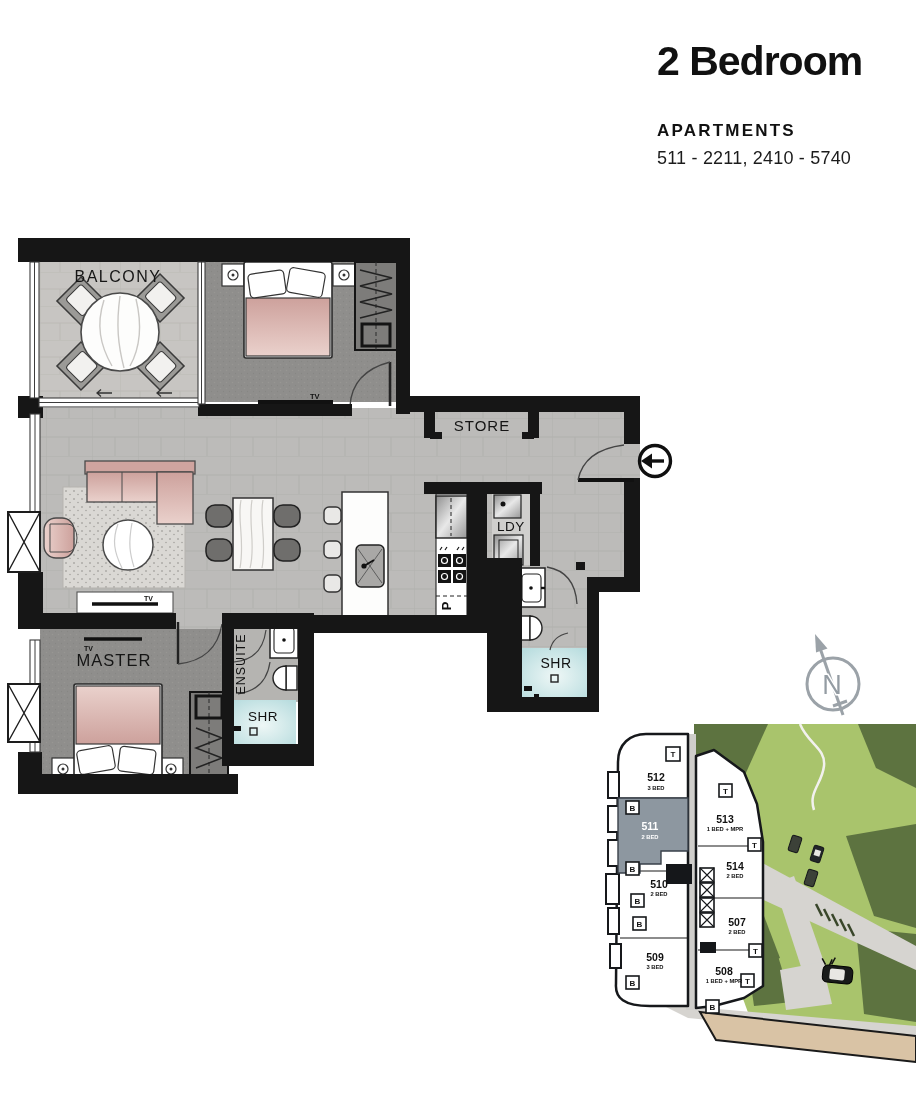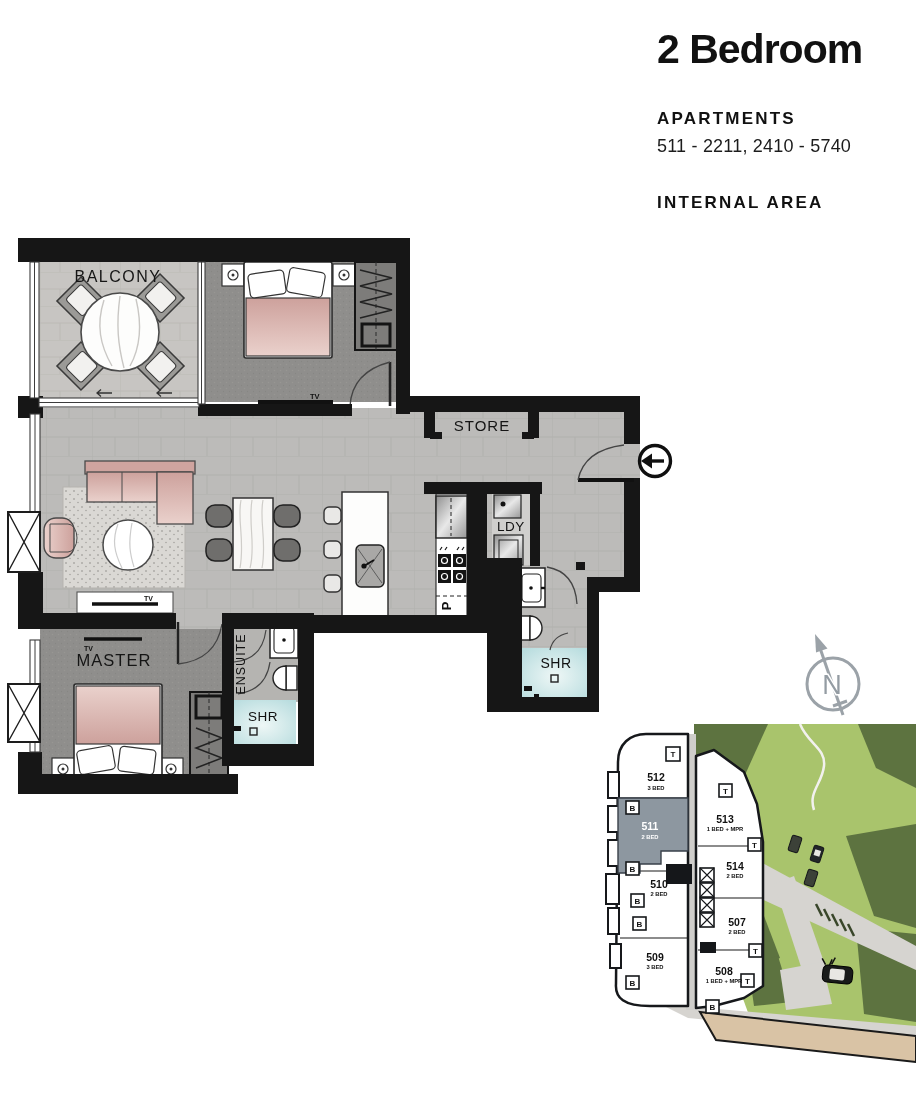--- a/index.html
+++ b/index.html
@@ -1,19 +1,19 @@
 <!DOCTYPE html>
 <html><head>
 <meta charset="utf-8">
 <style>
   html,body{margin:0;padding:0;background:#ffffff;}
   .page{position:relative;width:916px;height:1108px;background:#fff;overflow:hidden;
         font-family:"Liberation Sans", sans-serif;color:#111;}
   .plan-svg{position:absolute;left:0;top:0;}
-  .info{position:absolute;left:657px;top:26px;width:252px;}
+  .info{position:absolute;left:657px;top:38px;width:252px;}
   .info h1{margin:0 0 34px 0;font-size:41px;font-weight:700;letter-spacing:-1px;color:#111;}
   .sec{margin-bottom:27px;}
   .sec .lbl{font-size:17px;font-weight:700;letter-spacing:2.2px;color:#111;margin-bottom:7px;margin-top:36px;}
   .sec .val{font-size:18px;font-weight:400;color:#1c1c1c;letter-spacing:0.2px;}
   text{font-family:"Liberation Sans", sans-serif;}
 </style>
 </head>
 <body>
 
 <div class="page">
@@ -430,19 +430,18 @@
   </g>
 </svg>
 
 <div class="info">
   <h1>2 Bedroom</h1>
   <div class="sec">
     <div class="lbl">APARTMENTS</div>
     <div class="val">511 - 2211, 2410 - 5740</div>
   </div>
   <div class="sec">
-    <div class="lbl">INTERNAL AREA</div>
   </div>
   <div class="sec">
   </div>
 </div>
 
 </div>
 
 </body></html>

